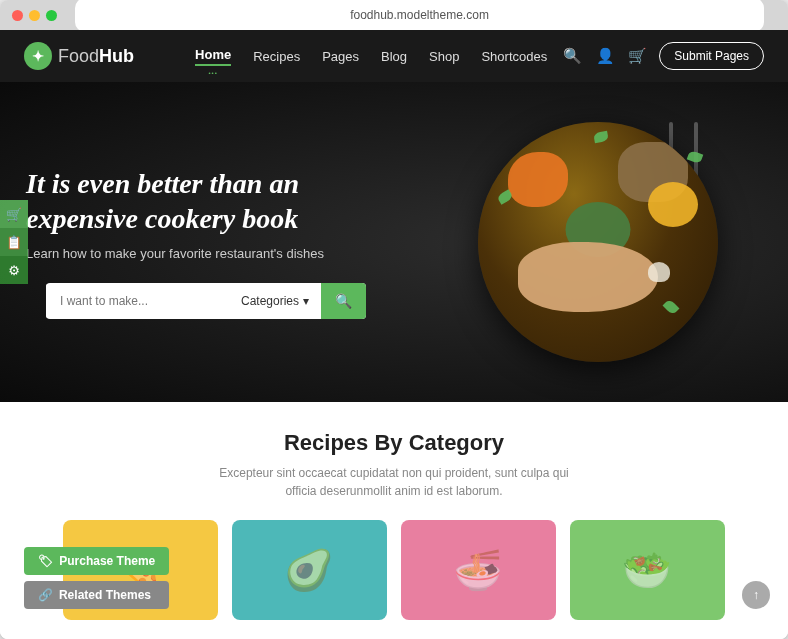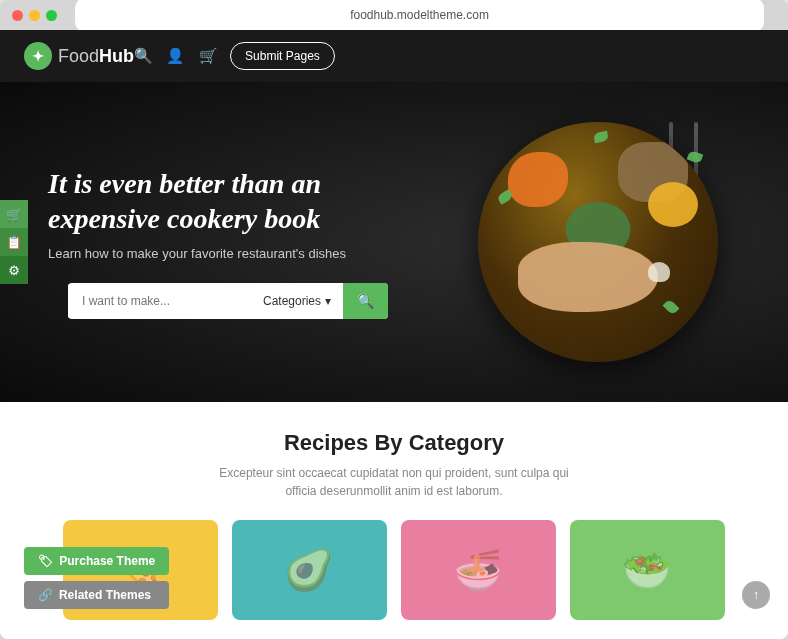--- a/index.html
+++ b/index.html
@@ -218,21 +218,21 @@
       left: 180px;
       width: 22px; height: 20px;
       background: #f0ece0;
       border-radius: 50% 50% 40% 40%;
       opacity: 0.8;
     }
 
     .hero-content {
       position: relative;
       z-index: 2;
-      padding: 0 48px;
+      padding: 0 26px;
       max-width: 420px;
     }
     .hero-title {
       color: white;
       font-size: 28px;
       font-weight: 700;
       line-height: 1.25;
       margin-bottom: 10px;
       font-family: Georgia, serif;
       font-style: italic;
@@ -399,20 +399,28 @@
 
   <div class="browser-content">
     <div class="website">
 
       <nav class="navbar">
         <div class="logo">
           <div class="logo-icon">✦</div>
           <span>
             <span class="logo-text-light">Food</span><span class="logo-text-bold">Hub</span>
           </span>
+        </div>
+        <div class="nav-links">
+          <a class="nav-link active nav-link-has-dot">Home</a>
+          <a class="nav-link">Recipes</a>
+          <a class="nav-link">Pages</a>
+          <a class="nav-link">Blog</a>
+          <a class="nav-link">Shop</a>
+          <a class="nav-link">Shortcodes</a>
         </div>
         <div class="nav-icons">
           <span class="nav-icon">🔍</span>
           <span class="nav-icon">👤</span>
           <span class="nav-icon">🛒</span>
         </div>
         <button class="submit-btn">Submit Pages</button>
       </nav>
 
       <div class="hero">

